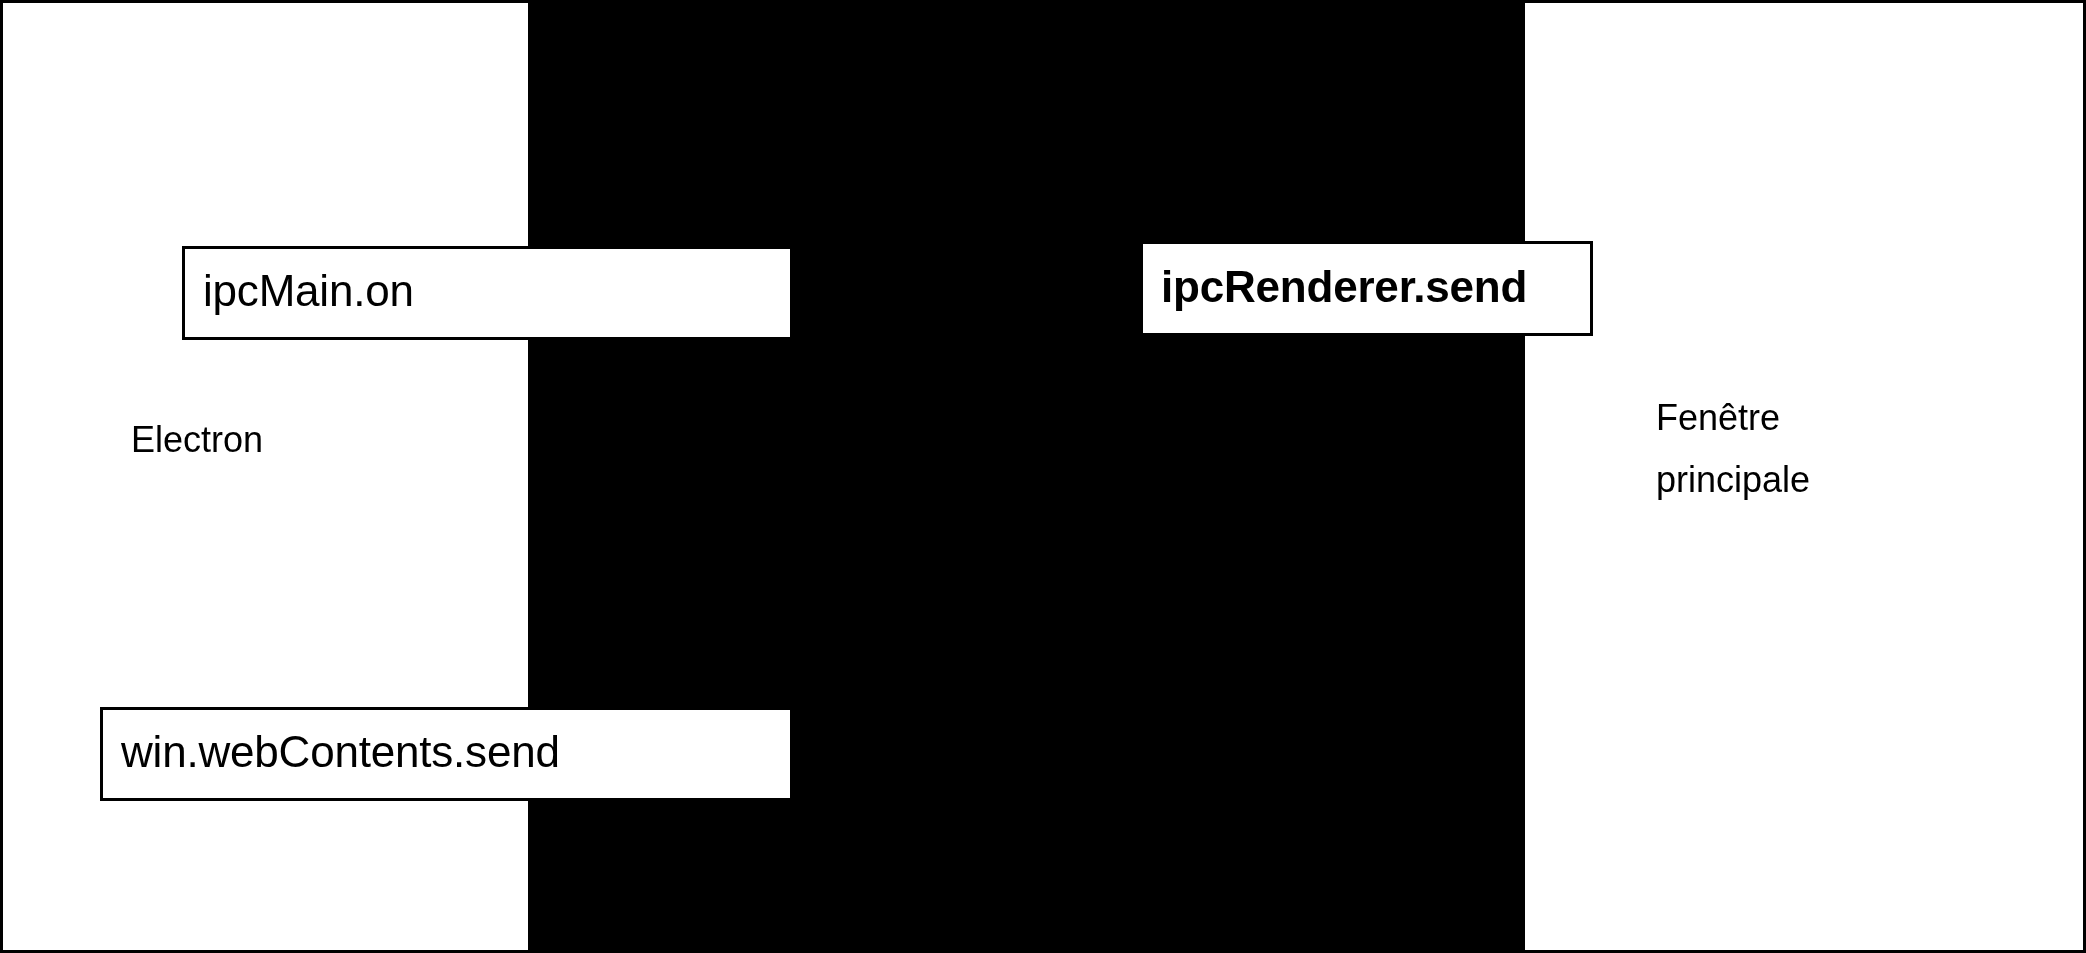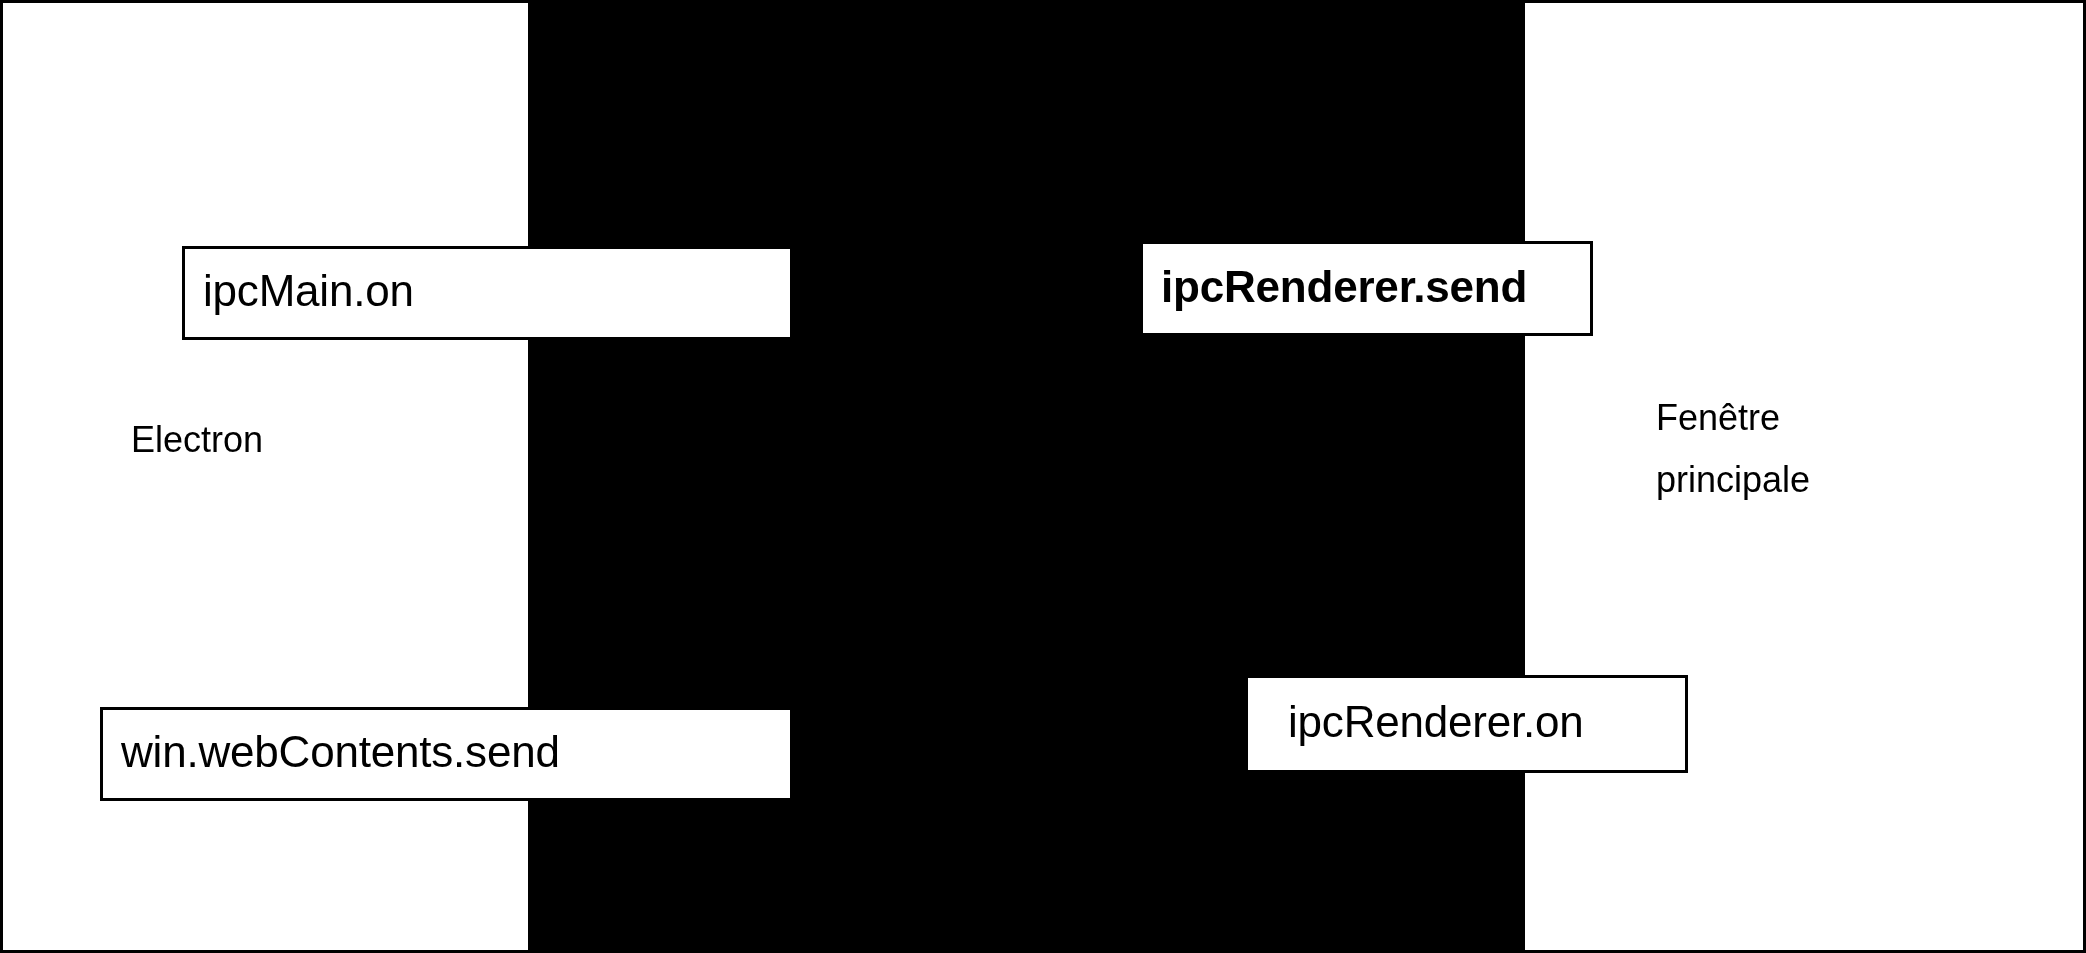--- a/index.html
+++ b/index.html
@@ -107,22 +107,19 @@
   <div class="node-box" id="box-win-send">
     <span>win.webContents.send</span>
   </div>
 
   <div class="node-box" id="box-ipcrenderer-send">
     <span>ipcRenderer.send</span>
   </div>
 
   <div id="arrow-tip-ipcrenderer-on"></div>
 
-  <div class="node-box" id="box-ipcrenderer-on">
-    <span>ipcRenderer.on</span>
-  </div>
 
   <div class="plain-label" id="label-electron">Electron</div>
 
   <div class="plain-label" id="label-fenetre-principale">Fenêtre
 principale</div>
 
 </div>
 
 </body></html>

